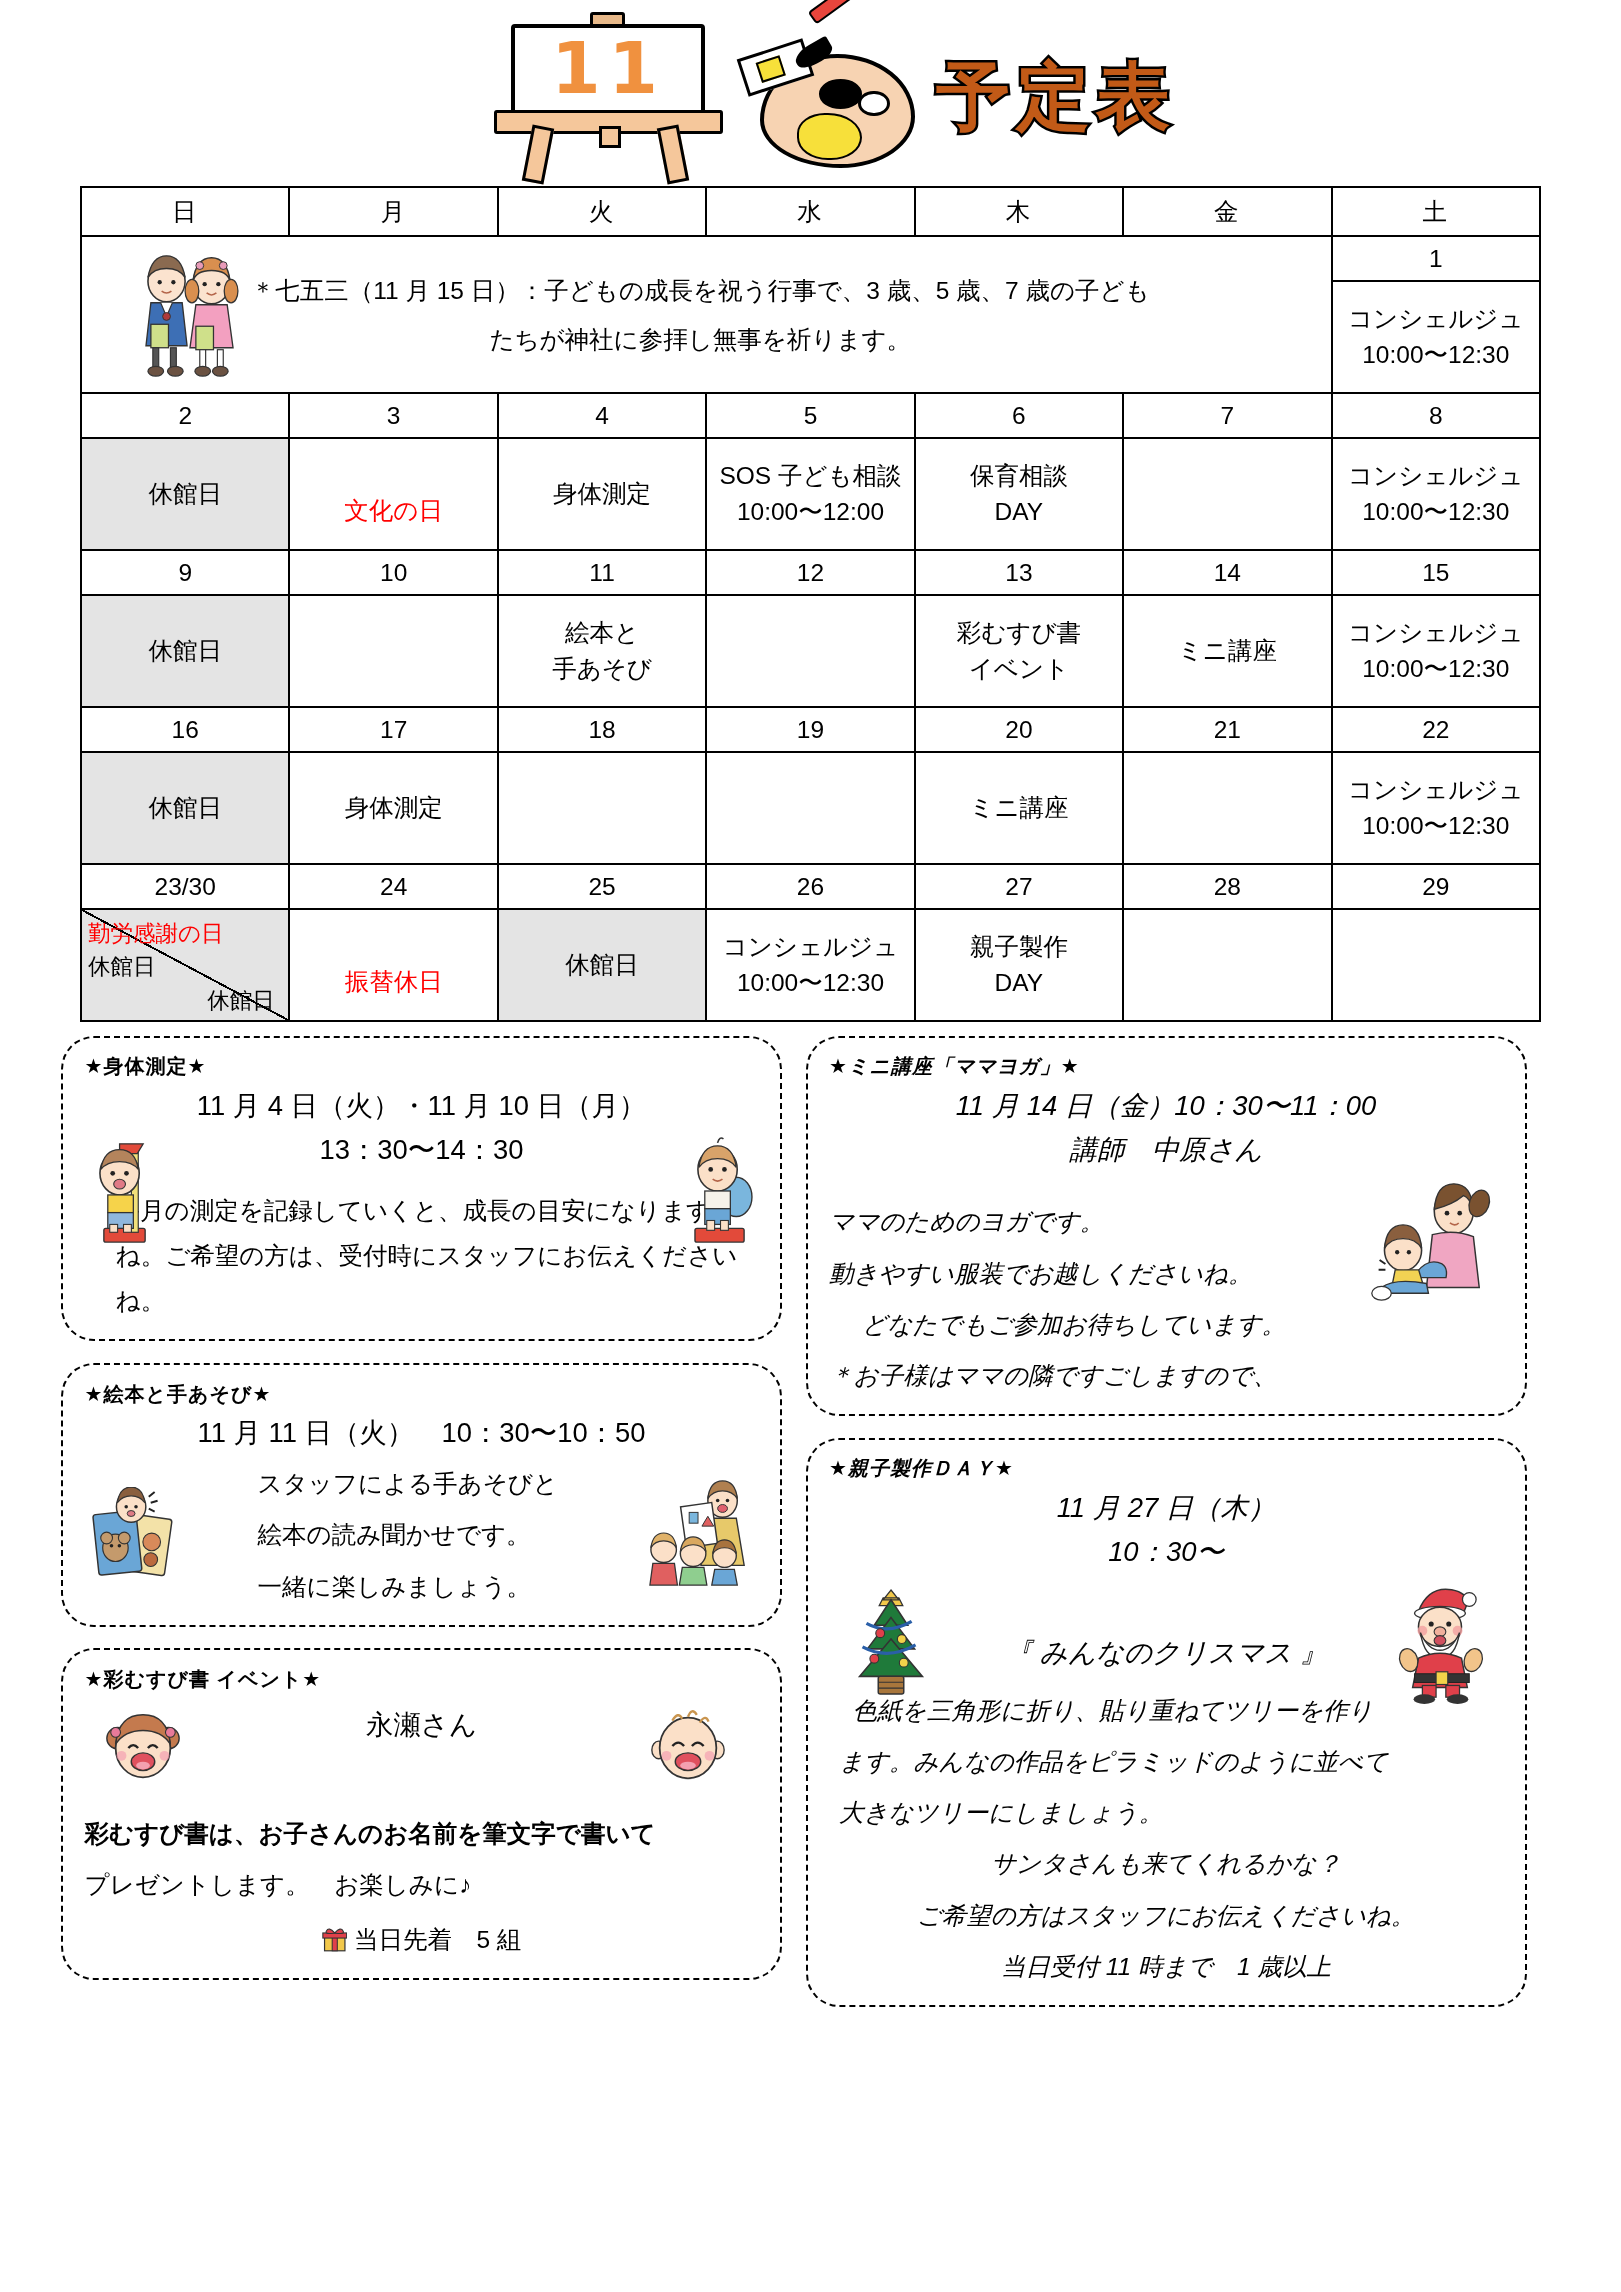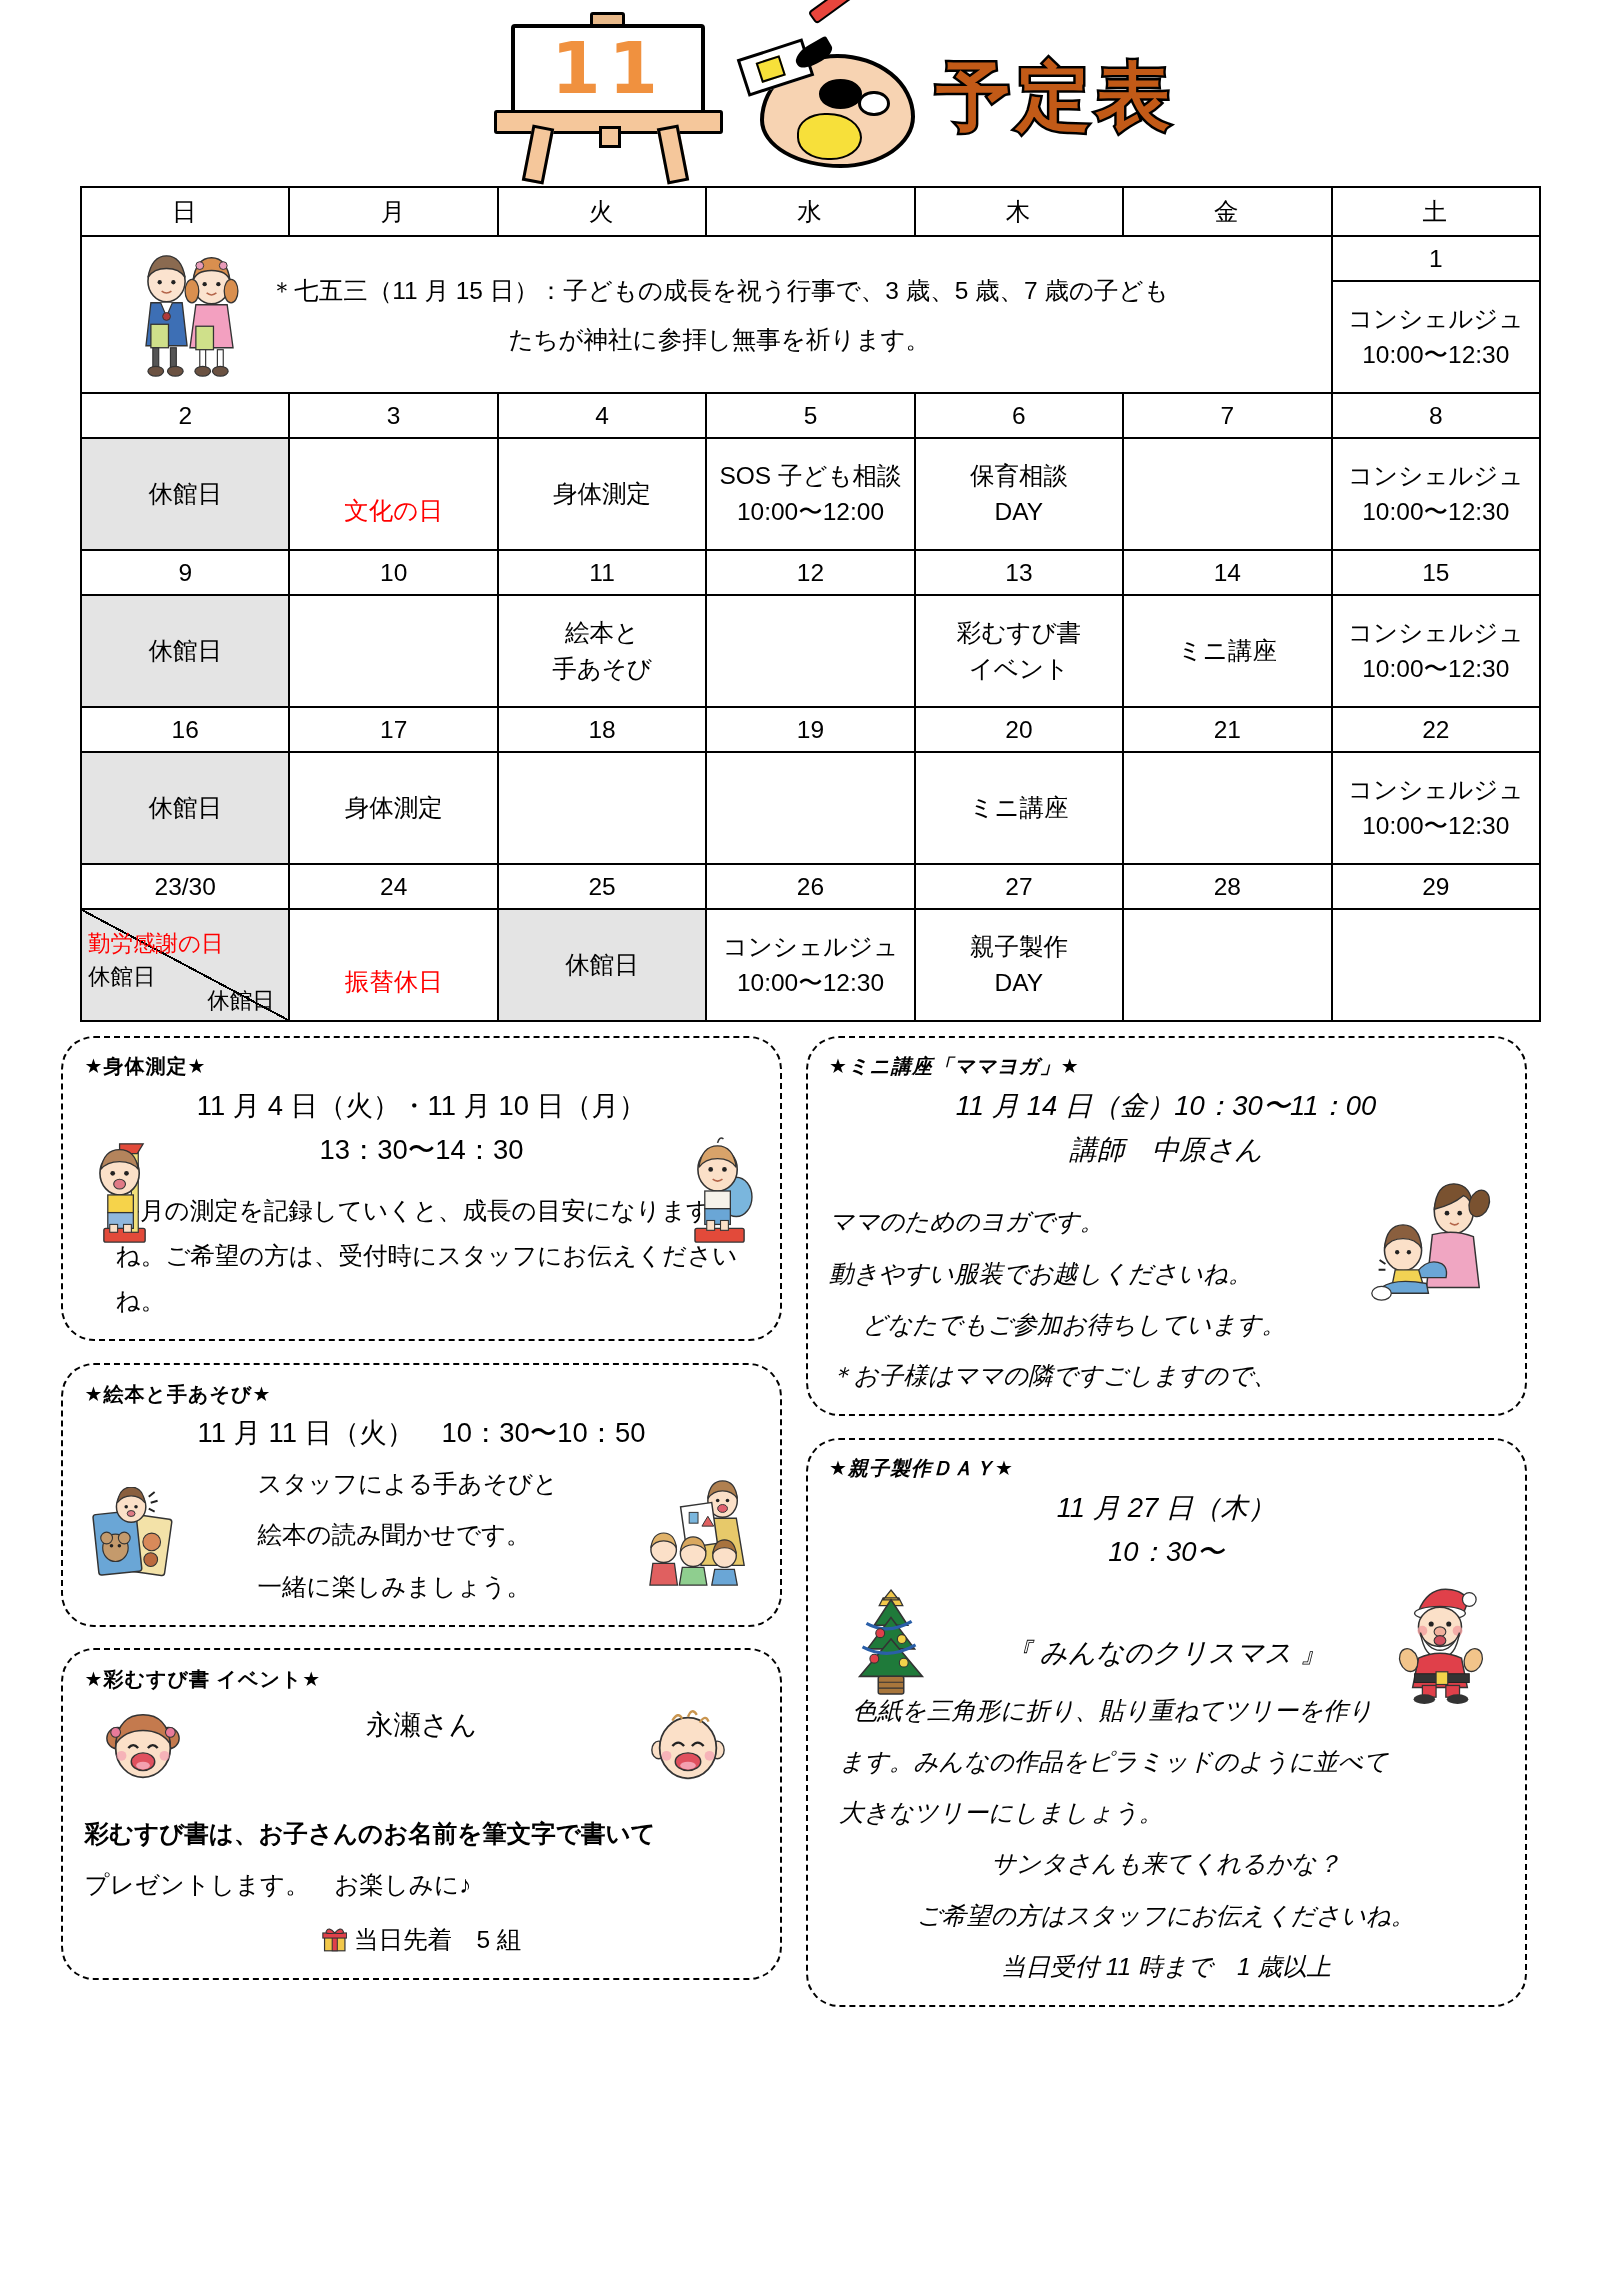--- a/index.html
+++ b/index.html
@@ -131,35 +131,35 @@
     padding: 0;
   }
   .dow { height: 47px; font-size: 26.5px; letter-spacing: 2px; }
   .daynum { height: 43px; font-size: 27.4px; }
   .daybody { height: 110px; font-size: 24.5px; line-height: 1.45; }
   .closed { background: #e4e4e4; }
   .red { color: #ff0000; }
   .small { font-size: 21.6px; }
   .note-cell { text-align: left; padding: 0; }
   .note-inner {
-    display: flex; align-items: center; gap: 21px;
+    display: flex; align-items: center; gap: 2px;
     padding: 9.8px 15.7px;
   }
   .note-text { font-size: 24.5px; line-height: 2.0; }
   .kids-art { width: 118px; height: 133px; position: relative; flex: none; margin-left: 33px;}
 
   
   .split { position: relative; height: 110px; }
   .split .diag {
     position: absolute; inset: 0;
     background: linear-gradient(to top right, transparent calc(50% - 1px), #000 calc(50% - 1px), #000 calc(50% + 1px), transparent calc(50% + 1px));
     pointer-events: none;
   }
   .split .tl {
-    position: absolute; left: 5.9px; top: 18px; text-align: left;
+    position: absolute; left: 5.9px; top: 8px; text-align: left;
     font-size: 22.5px; line-height: 1.45;
   }
   .split .br {
     position: absolute; right: 13.7px; bottom: 3.9px; font-size: 22.5px;
   }
 
   
   .panels {
     display: flex;
     gap: 23.5px;

